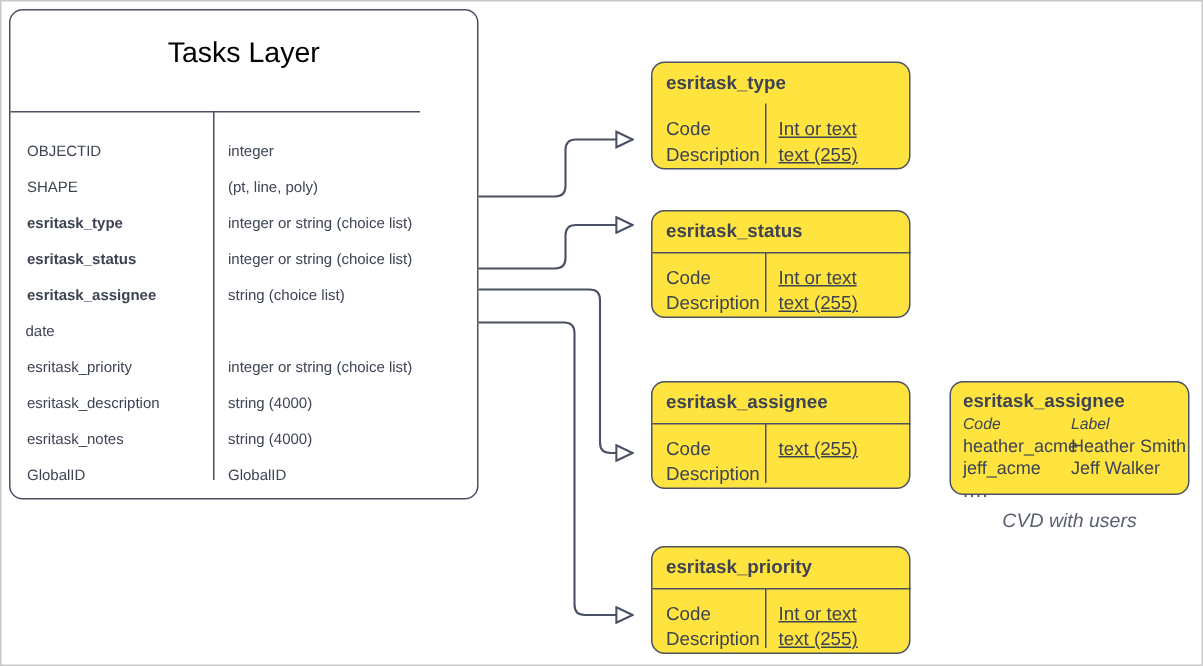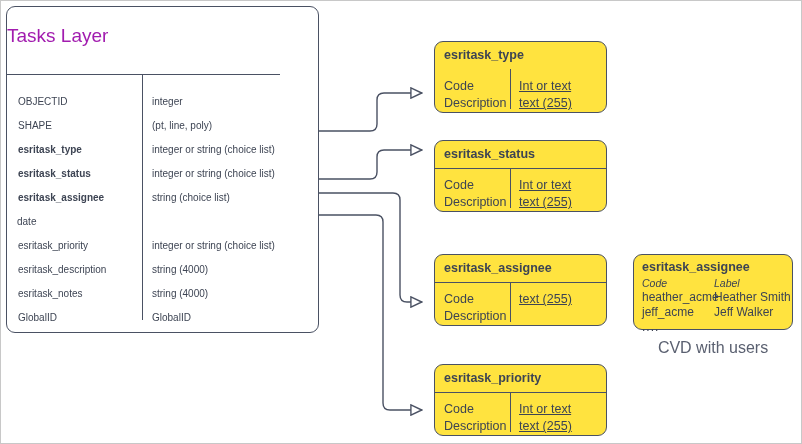--- a/index.html
+++ b/index.html
@@ -35,23 +35,23 @@
     width: 313px;
     height: 327px;
     background: #ffffff;
     border: 1.4px solid #4a5163;
     border-radius: 9px;
     box-sizing: border-box;
   }
   .tasks-title {
     height: 58px;
     line-height: 58px;
-    text-align: left;
+    text-align: center;
     font-size: 19px;
-    color: #a21caf;
+    color: #000000;
   }
   .tasks-title-rule {
     position: absolute;
     left: 0;
     top: 67px;
     width: 273px;
     height: 1.4px;
     background: #4a5163;
   }
   .tasks-colrule {
@@ -163,21 +163,22 @@
   }
   .cvd-row .c-code { width: 72px; }
   .cvd-row.head { font-style: italic; font-size: 10.5px; line-height: 14px; }
   .cvd-dots { font-size: 12px; line-height: 15px; letter-spacing: 1px; }
   .cvd-caption {
     position: absolute;
     left: 632px;
     top: 338px;
     width: 160px;
     text-align: center;
-    font-size: 16px;
+    font-size: 13px;
+    font-style: italic;
     color: #5a6070;
   }
 </style>
 </head>
 <body>
 
 <div id="canvas">
 
   <svg id="connectors" viewBox="0 0 802 444" xmlns="http://www.w3.org/2000/svg">
     <defs>

